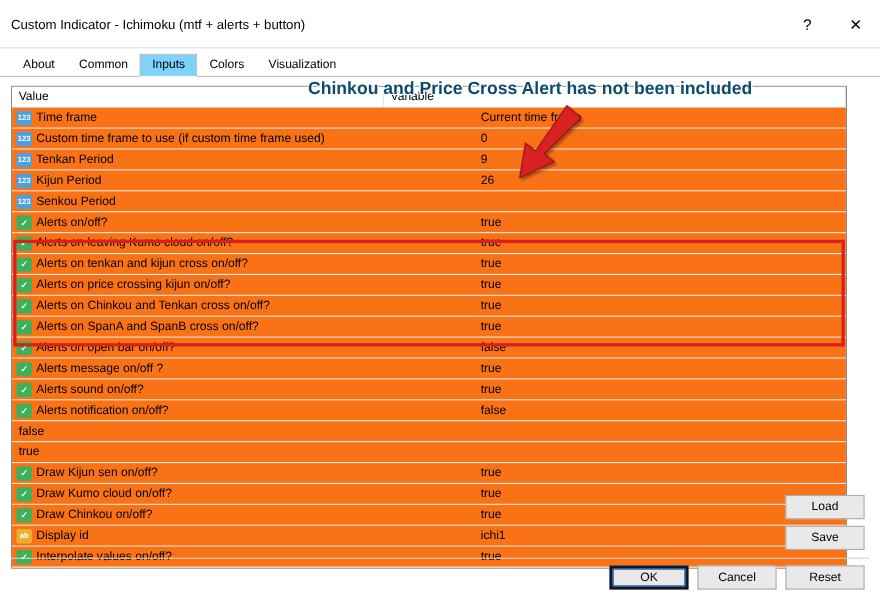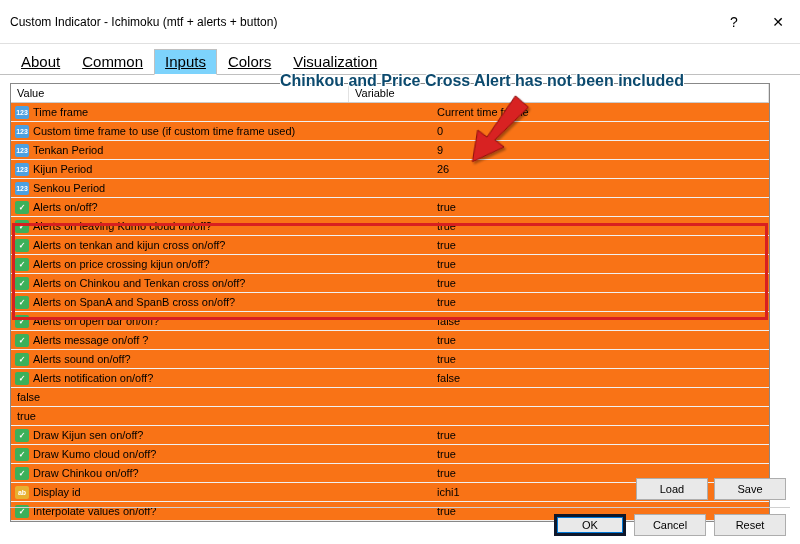--- a/index.html
+++ b/index.html
@@ -32,26 +32,25 @@
     font-size: 14px;
   }
   .tabs {
     display: flex;
     padding: 4px 10px 0 10px;
     border-bottom: 1px solid #c0c0c0;
     gap: 0;
   }
   .tab {
     padding: 3px 10px 4px 10px;
-    font-size: 15px;
+    font-size: 11px;
     border: 1px solid transparent;
     position: relative;
     bottom: -1px;
     cursor: default;
-    text-decoration: underline;
   }
   .tab.active {
     border: 1px solid #c0c0c0;
     border-bottom: 1px solid #fff;
     background: #7dd3fc;
   }
   .content {
     padding: 8px 10px;
   }
   .table {
@@ -133,21 +132,21 @@
     top: 88px;
     left: 456px;
     z-index: 10;
     pointer-events: none;
   }
   .buttons-right {
     position: absolute;
     right: 14px;
     bottom: 44px;
     display: flex;
-    flex-direction: row;
+    flex-direction: column;
     gap: 6px;
   }
   .buttons-bottom {
     position: absolute;
     right: 14px;
     bottom: 8px;
     display: flex;
     gap: 8px;
     padding-top: 6px;
   }

